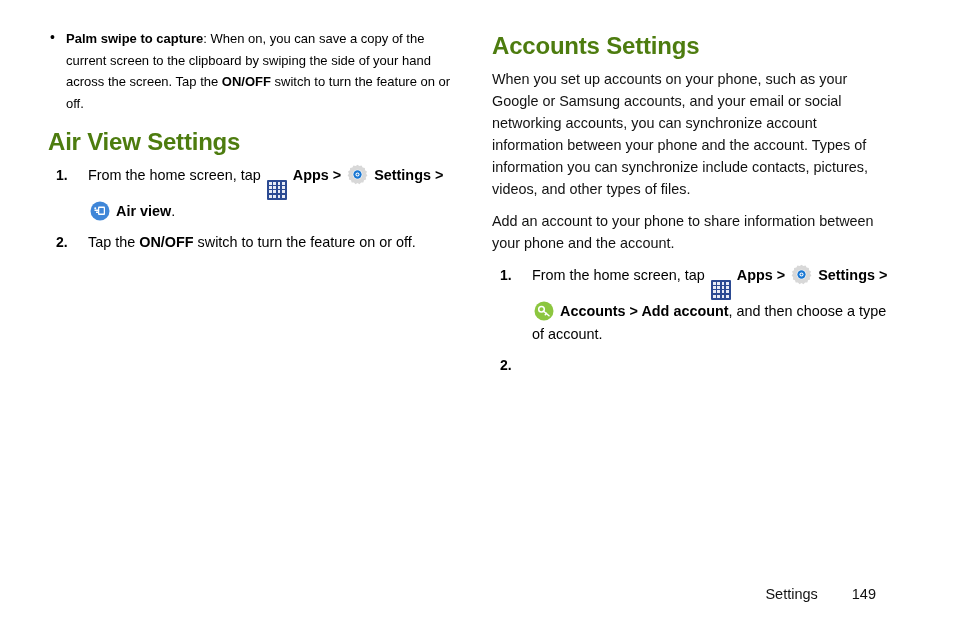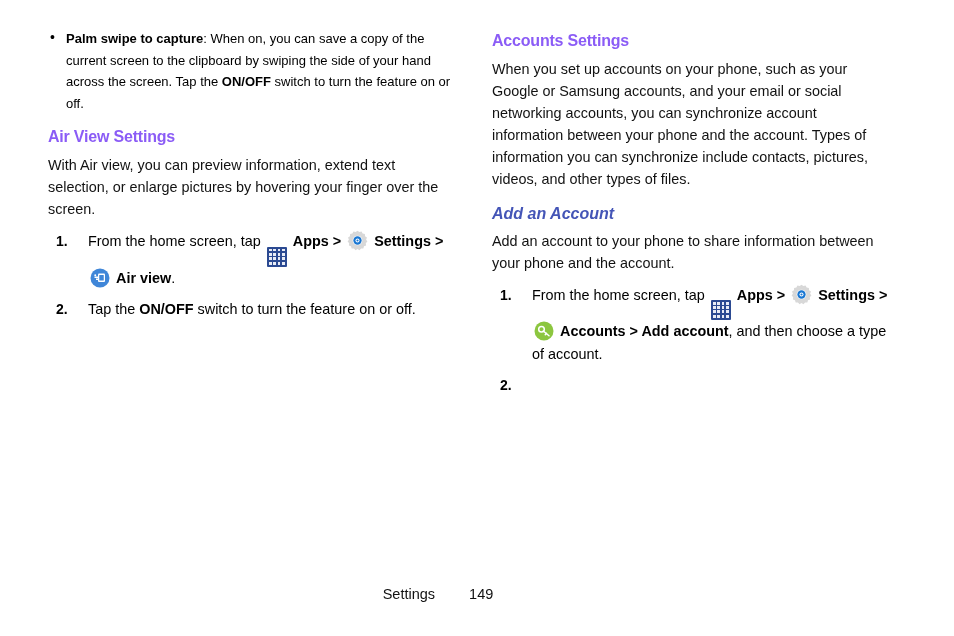--- a/index.html
+++ b/index.html
@@ -24,22 +24,22 @@
   .col {
     position: absolute;
     top: 0;
     width: 410px;
   }
   .col-left  { left: 48px; }
   .col-right { left: 492px; }
 
   
   h1.section-heading {
-    color: #8b5cf6;
-    font-size: 16px;
+    color: #4d7c0f;
+    font-size: 24px;
     font-weight: bold;
     letter-spacing: -0.2px;
     margin: 0 0 8px 0;
     line-height: 1.15;
   }
   h2.sub-heading {
     color: #4455b7;
     font-size: 16px;
     font-weight: bold;
     font-style: italic;
@@ -151,21 +151,21 @@
     height: 20px;
     vertical-align: -5px;
   }
 
   
   .footer {
     position: absolute;
     left: 0;
     right: 0;
     bottom: 34px;
-    text-align: center;
+    text-align: right;
     padding-right: 78px;
     font-size: 14.5px;
     color: #111111;
   }
   .footer .label { margin-right: 34px; }
   .footer .pageno { font-weight: normal; }
 </style>
 </head>
 <body>
 
@@ -174,21 +174,20 @@
   <div class="col col-left">
 
     <ul class="bullet-list" style="margin-top:28px;">
       <li>
         <b>Palm swipe to capture</b><span>: </span><span>When on, you can save a copy of the current screen to the clipboard by swiping the side of your hand across the screen. Tap the </span><b>ON/OFF</b><span> switch to turn the feature on or off.</span>
       </li>
     </ul>
 
     <h1 class="section-heading" style="margin-top:14px;">Air View Settings</h1>
 
-    <p class="body-text">With Air view, you can preview information, extend text selection, or enlarge pictures by hovering your finger over the screen.</p>
 
     <ol class="num-list">
       <li>
         <span class="num">1.</span><span>From the home screen, tap </span><span class="icon icon-apps"><span class="grid">
               <i></i>
               <i></i>
               <i></i>
               <i></i>
               <i></i>
               <i></i>
@@ -227,21 +226,20 @@
     </ol>
 
   </div>
 
   <div class="col col-right">
 
     <h1 class="section-heading" style="margin-top:32px;">Accounts Settings</h1>
 
     <p class="body-text">When you set up accounts on your phone, such as your Google or Samsung accounts, and your email or social networking accounts, you can synchronize account information between your phone and the account. Types of information you can synchronize include contacts, pictures, videos, and other types of files.</p>
 
-    <h2 class="sub-heading">Add an Account</h2>
 
     <p class="body-text">Add an account to your phone to share information between your phone and the account.</p>
 
     <ol class="num-list">
       <li>
         <span class="num">1.</span><span>From the home screen, tap </span><span class="icon icon-apps"><span class="grid">
               <i></i>
               <i></i>
               <i></i>
               <i></i>

